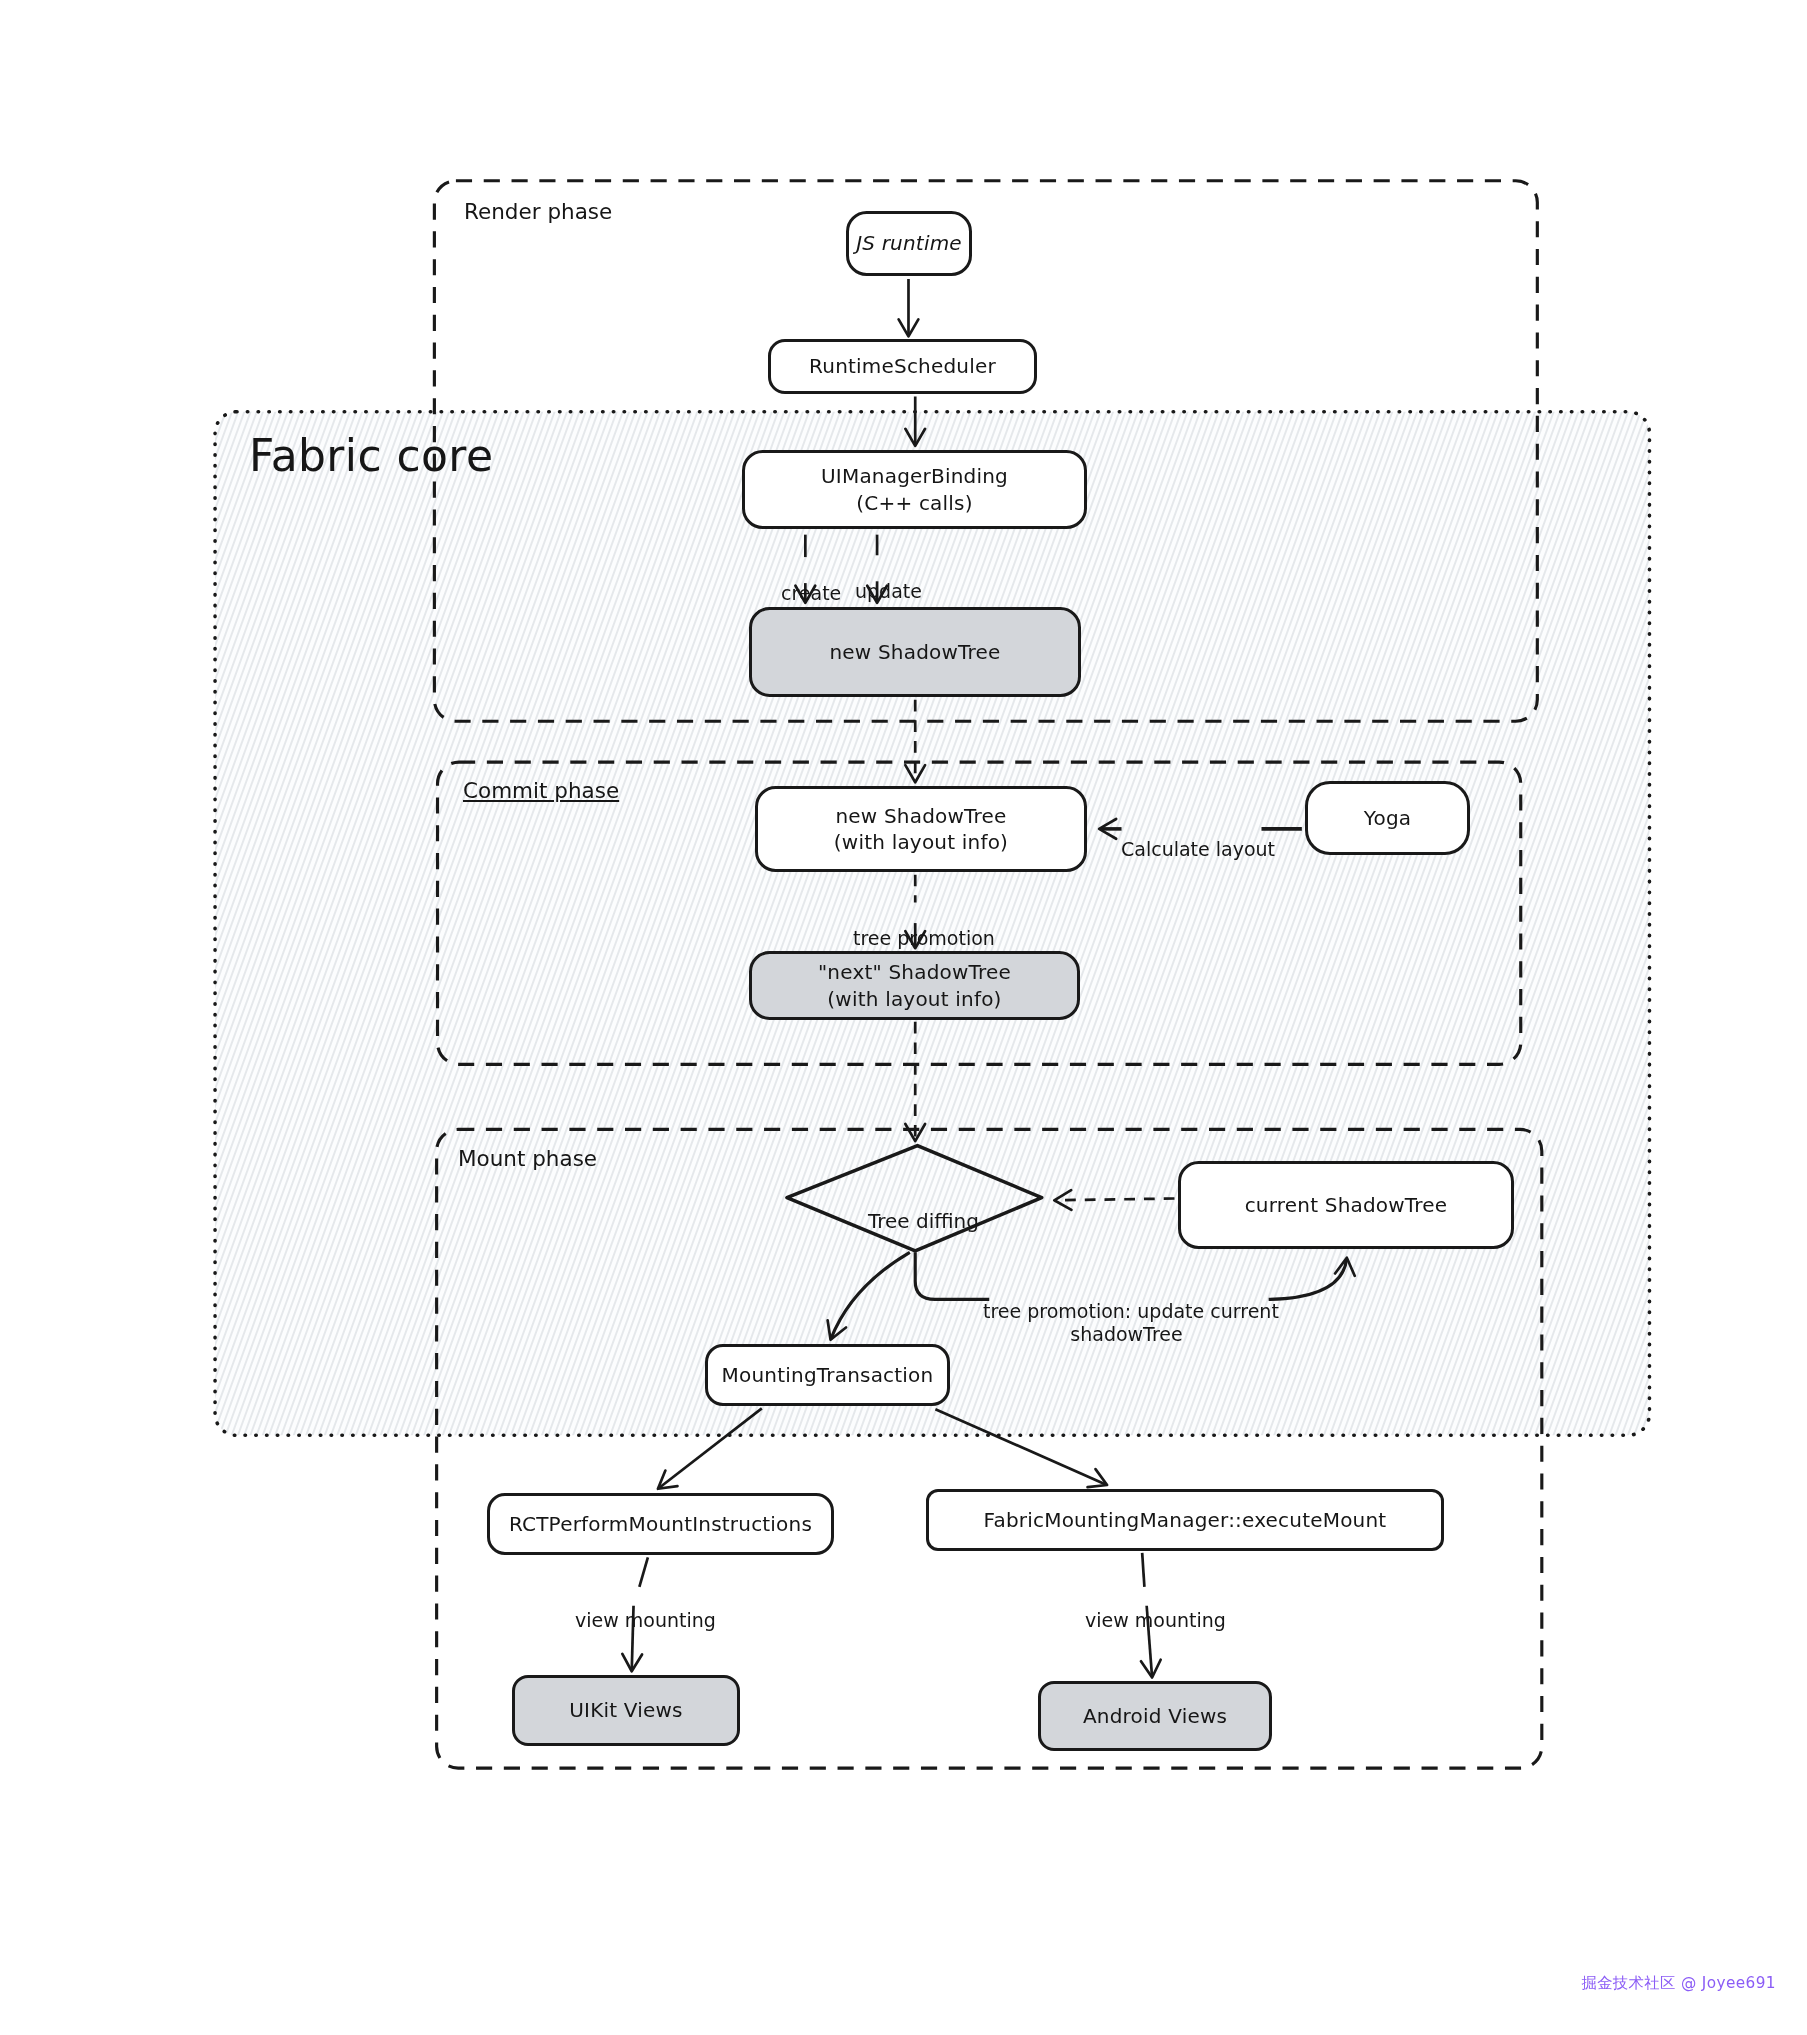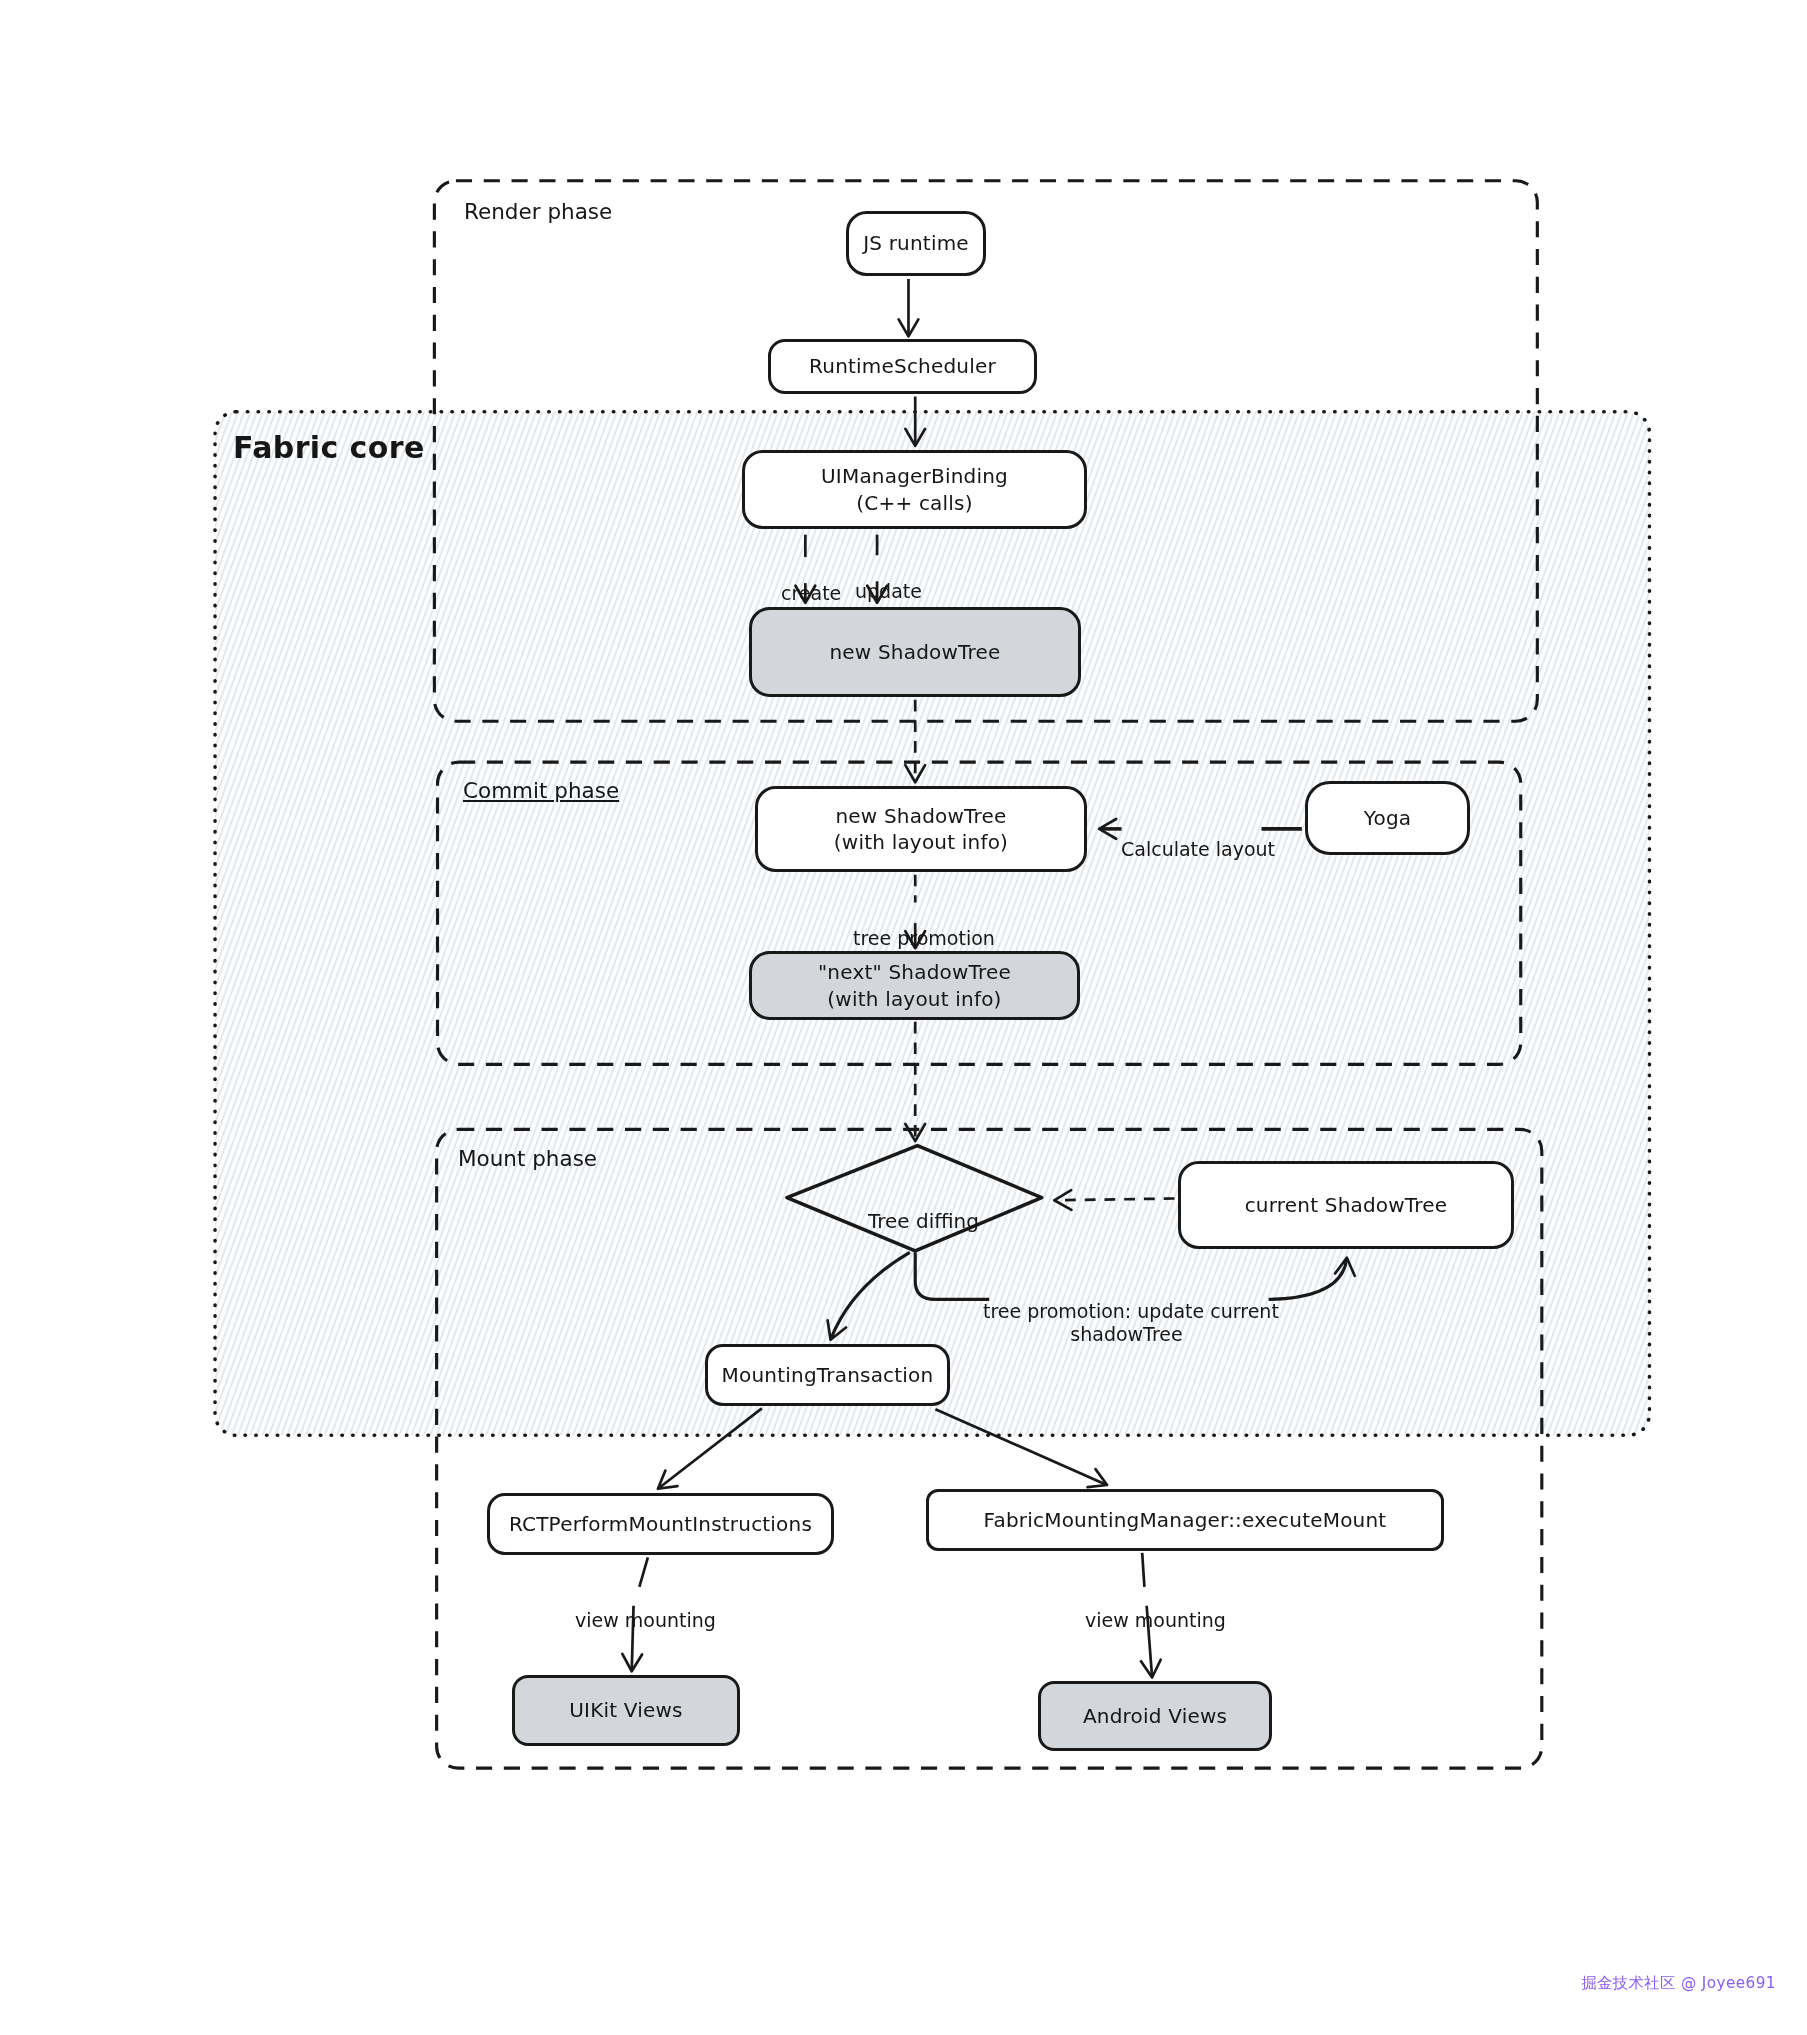--- a/index.html
+++ b/index.html
@@ -11,21 +11,21 @@
   .node{
     position:absolute;display:flex;flex-direction:column;align-items:center;justify-content:center;
     border:3.1px solid #191919;border-radius:20.6px;background:#ffffff;
     font-size:20px;line-height:1.32;text-align:center;letter-spacing:0.2px;white-space:nowrap;
     box-sizing:border-box;z-index:2;
   }
   .node.gray{background:#d3d6da;}
   .lbl{position:absolute;white-space:nowrap;z-index:4;font-size:21.5px;}
   .lbl.small{font-size:19px;margin-top:24px;}
   .lbl.center{text-align:center;}
-  #fabric-core-label{font-size:30px;font-weight:700;letter-spacing:0.4px;}
+  #fabric-core-label{font-size:44px;font-weight:400;letter-spacing:0.4px;margin-left:16px;}
   #watermark{
     position:absolute;left:1543px;top:1973px;width:233px;text-align:right;
     font-size:15.3px;color:#8b5cf6;text-shadow:0.4px 0.4px 0 #ffffff;z-index:4;letter-spacing:0.4px;
   }
   svg{position:absolute;left:0;top:0;}
 </style>
 </head>
 <body>
 
 <div id="canvas">
@@ -40,21 +40,21 @@
 
     <rect x="479" y="918" width="3198" height="2282" rx="48" fill="url(#hatch)" stroke="#191919" stroke-width="8" stroke-dasharray="1 23" stroke-linecap="round"></rect>
 
     <rect x="968" y="403" width="2459" height="1205" rx="48" fill="none" stroke="#191919" stroke-width="7" stroke-dasharray="36 26"></rect>
 
     <rect x="975" y="1699" width="2415" height="674" rx="48" fill="none" stroke="#191919" stroke-width="7" stroke-dasharray="36 26"></rect>
 
     <rect x="973" y="2518" width="2464" height="1424" rx="48" fill="none" stroke="#191919" stroke-width="7" stroke-dasharray="36 26"></rect>
   </svg>
 
-  <div class="node" style="left:846px;top:211px;width:140px;height:65px;">
+  <div class="node" style="left:846px;top:211px;width:126px;height:65px;font-style:italic;">
     <span>JS runtime</span>
   </div>
 
   <div class="node" style="left:768px;top:339px;width:269px;height:55px;border-radius:17px;">
     <span>RuntimeScheduler</span>
   </div>
 
   <div class="node" style="left:742px;top:450px;width:345px;height:79px;">
     <span>UIManagerBinding</span>
     <span>(C++ calls)</span>

